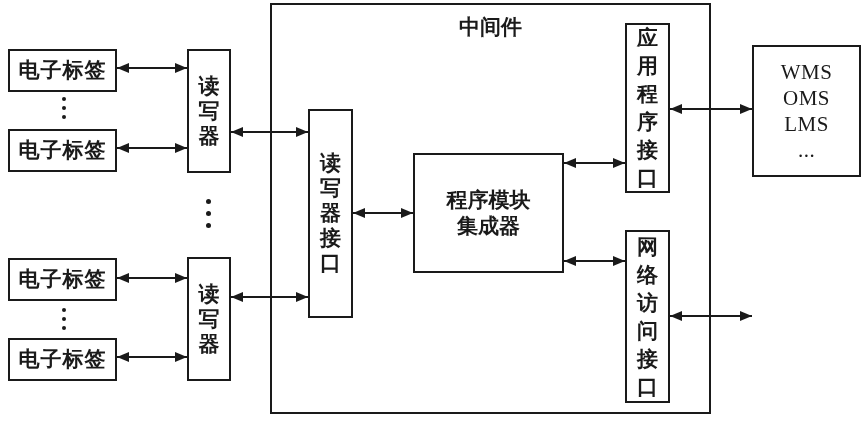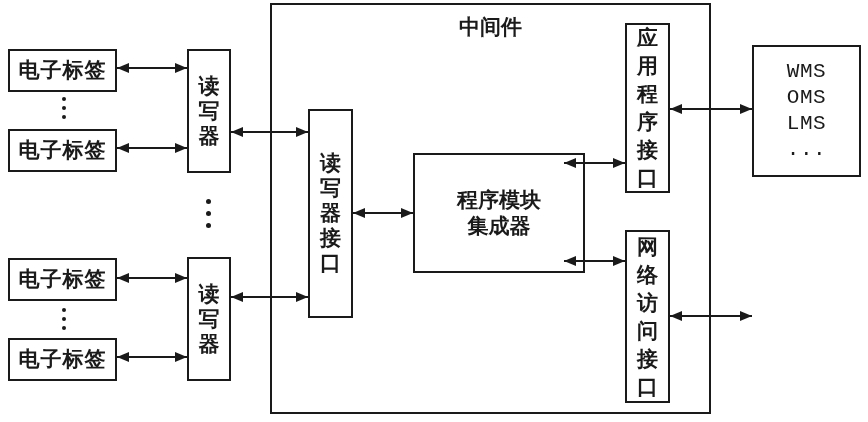--- a/index.html
+++ b/index.html
@@ -8,36 +8,36 @@
     position:relative; width:868px; height:422px; background:#ffffff;
     font-family:"Liberation Serif","DejaVu Serif",serif; color:#1a1a1a;
     overflow:hidden;
   }
   .box {
     position:absolute; border:2px solid #1a1a1a; background:#ffffff;
     display:flex; align-items:center; justify-content:center;
     text-align:center; white-space:pre-line;
     font-size:21px; font-weight:600; line-height:27px; z-index:1;
   }
-  .latin { font-weight:400; letter-spacing:0.5px;font-family:Liberation Mono, monospace; }
+  .latin { font-weight:400; letter-spacing:0.5px; }
   
   #mw   { left:270px; top:3px;  width:441px; height:411px; z-index:0; }
   #mw-title { position:absolute; left:270px; top:13px; width:441px;
               text-align:center; font-size:21px; font-weight:600; z-index:1; }
   
   #t1 { left:8px; top:49px;  width:109px; height:43px; letter-spacing:1px; }
   #t2 { left:8px; top:129px; width:109px; height:43px; letter-spacing:1px; }
   #t3 { left:8px; top:258px; width:109px; height:43px; letter-spacing:1px; }
   #t4 { left:8px; top:338px; width:109px; height:43px; letter-spacing:1px; }
   
   #r1 { left:187px; top:49px;  width:44px; height:124px; line-height:25px; }
   #r2 { left:187px; top:257px; width:44px; height:124px; line-height:25px; }
   
   #rif { left:308px; top:109px; width:45px; height:209px; line-height:25px; }
-  #pmi { left:413px; top:153px; width:172px; height:120px; line-height:26px; }
+  #pmi { left:413px; top:153px; width:151px; height:120px; line-height:26px; }
   #api { left:625px; top:23px;  width:45px; height:170px; line-height:28px; }
   #nai { left:625px; top:230px; width:45px; height:173px; line-height:28px; }
   
   #wms { left:752px; top:45px;  width:109px; height:132px; line-height:26px; }
   #iot { left:752px; top:249px; width:110px; height:132px; line-height:30px; }
   
   .arrow { position:absolute; height:2px; background:#1a1a1a; z-index:3; }
   .arrow::before, .arrow::after {
     content:""; position:absolute; top:-4px; width:0; height:0;
     border-top:5px solid transparent; border-bottom:5px solid transparent;

